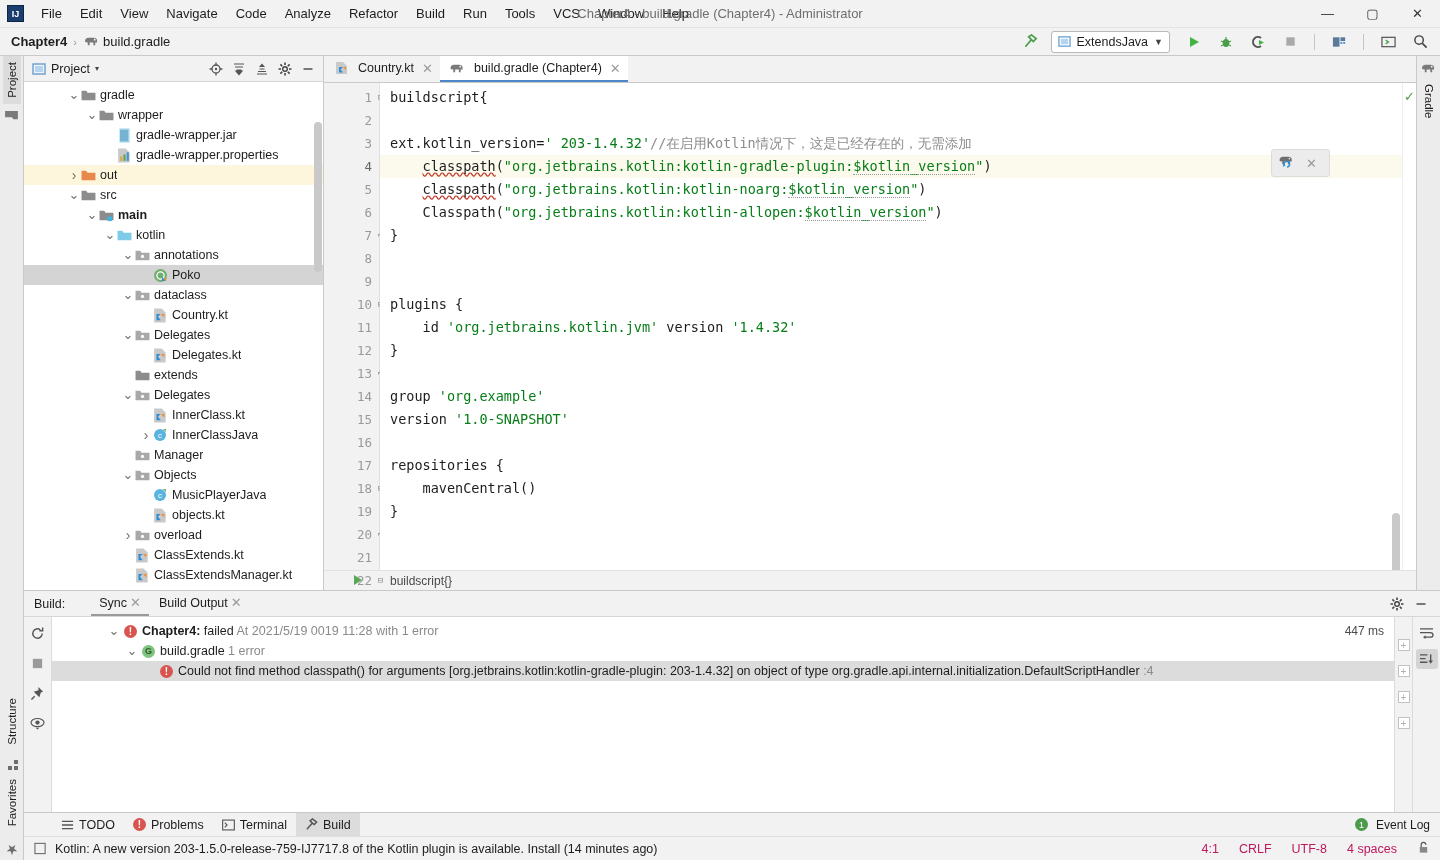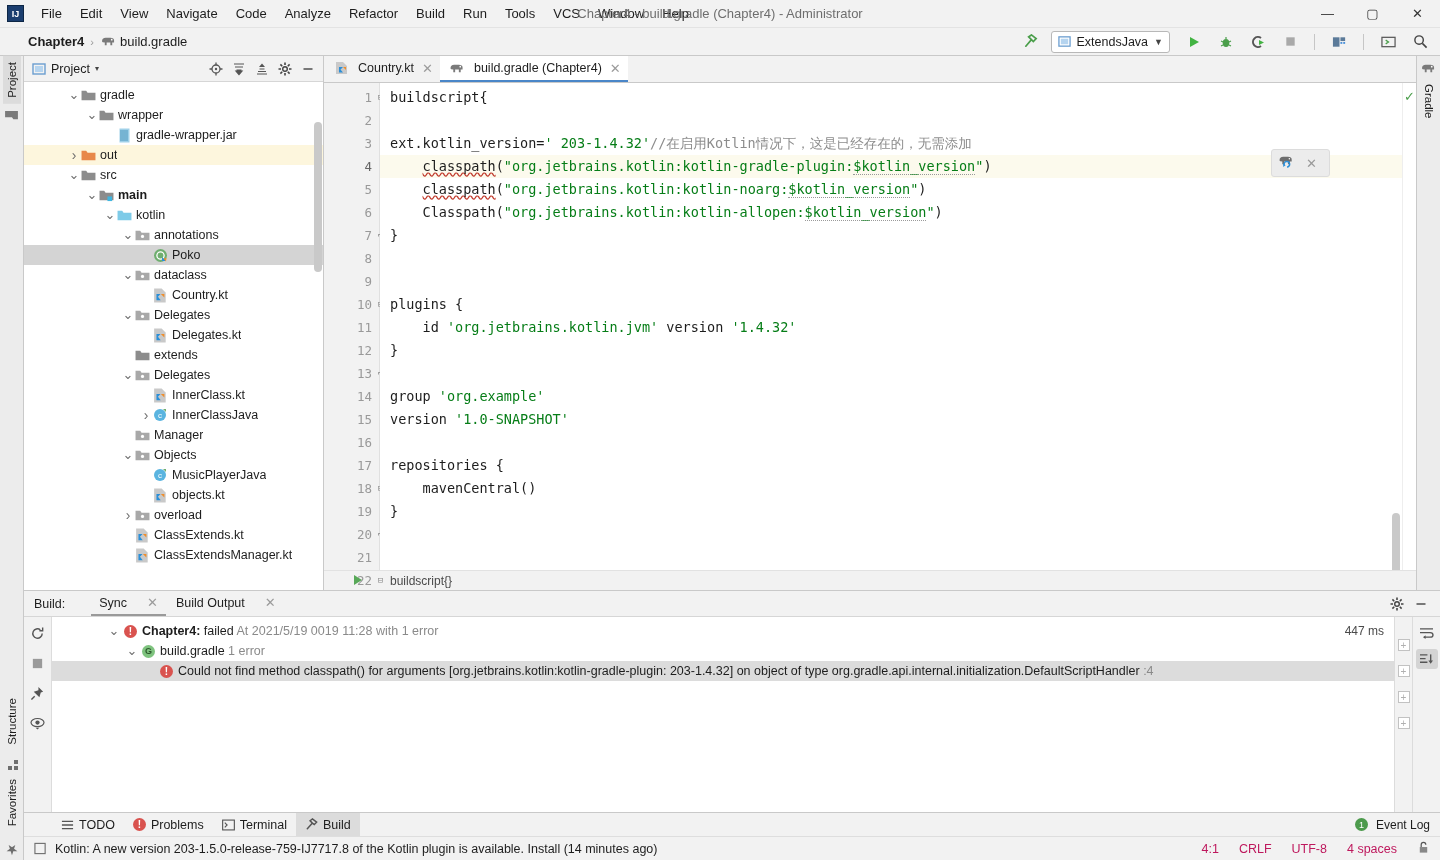--- a/index.html
+++ b/index.html
@@ -38,21 +38,21 @@
   .win-ctrls { margin-left: auto; display: flex; height: 28px; z-index: 2; }
   .win-btn {
     width: 45px; height: 28px; display: flex; align-items: center; justify-content: center;
     color: #333; font-size: 13px;
   }
 
   
   .navbar {
     height: 28px; display: flex; align-items: center;
     background: #f2f2f2; border-bottom: 1px solid #c9c9c9;
-    flex: 0 0 28px; padding-left: 28px;
+    flex: 0 0 28px; padding-left: 11px;
   }
   .crumb { font-size: 13px; color: #1d1d1d; display: flex; align-items: center; }
   .crumb.bold { font-weight: bold; }
   .crumb-sep { margin: 0 6px; color: #9a9a9a; font-size: 11px; }
   .nav-right { margin-left: auto; display: flex; align-items: center; gap: 8px; padding-right: 8px; }
   .tb-btn {
     width: 24px; height: 22px; display: flex; align-items: center; justify-content: center;
     border-radius: 3px;
   }
   .run-config {
@@ -183,21 +183,21 @@
   .buildpanel {
     height: 222px; flex: 0 0 222px; display: flex; flex-direction: column;
     background: #f2f2f2; border-top: 1px solid #c9c9c9;
   }
   .bp-header {
     height: 26px; flex: 0 0 26px; display: flex; align-items: center;
     padding-left: 10px; gap: 2px; border-bottom: 1px solid #d6d6d6;
   }
   .bp-label { font-size: 12.5px; margin-right: 24px; }
   .bp-tab {
-    height: 25px; display: flex; align-items: center; gap: 20px; padding: 0 8px;
+    height: 25px; display: flex; align-items: center; gap: 3px; padding: 0 8px;
     font-size: 12.5px; border-bottom: 2px solid transparent;
   }
   .bp-tab.active { border-bottom: 2px solid #9a9a9a; }
   .bp-tab .tclose { color: #9b9b9b; font-size: 13px; }
   .bp-hdr-right { margin-left: auto; display: flex; align-items: center; gap: 2px; padding-right: 8px; }
   .bp-body { flex: 1 1 auto; display: flex; min-height: 0; }
   .bp-toolcol {
     width: 28px; flex: 0 0 28px; background: #f2f2f2; border-right: 1px solid #dcdcdc;
     display: flex; flex-direction: column; align-items: center; padding-top: 6px; gap: 10px;
   }
@@ -456,20 +456,33 @@
                 <div style="width: 80px; flex: 0 0 auto;"></div>
                 <div class="arrow blank"></div>
                 <div class="nicon">
                   <svg width="13" height="15" viewBox="0 0 13 15" xmlns="http://www.w3.org/2000/svg">
                     <path d="M1.5 0.5 L11.5 0.5 L11.5 14.5 L1.5 14.5 Z" fill="#9fd0e8"></path>
                     <path d="M3 2 L3 13 M5 2 L5 13 M7 2 L7 13 M9 2 L9 13" stroke="#4d97bd" stroke-width="1"></path>
                   </svg>
                 </div>
                 <div class="nlabel">gradle-wrapper.jar</div>
               </div>
+              <div class="node">
+                <div style="width: 80px; flex: 0 0 auto;"></div>
+                <div class="arrow blank"></div>
+                <div class="nicon">
+                  <svg width="14" height="15" viewBox="0 0 13 14" xmlns="http://www.w3.org/2000/svg">
+                    <path d="M1 0.5 L8 0.5 L11.8 4.3 L11.8 13.5 L1 13.5 Z" fill="#c9c9c9"></path>
+                    <rect x="3" y="8" width="2" height="4" fill="#e8a33a"></rect>
+                    <rect x="6" y="6" width="2" height="6" fill="#5aa85a"></rect>
+                    <rect x="9" y="4" width="2" height="8" fill="#4a90d9"></rect>
+                  </svg>
+                </div>
+                <div class="nlabel">gradle-wrapper.properties</div>
+              </div>
               <div class="node hl">
                 <div style="width: 44px; flex: 0 0 auto;"></div>
                 <div class="arrow" style="font-size: 14px;">›</div>
                 <div class="nicon">
                   <svg width="15" height="13" viewBox="0 0 16 14" xmlns="http://www.w3.org/2000/svg">
                     <path d="M0.5 2 L5.5 2 L7 4 L15.5 4 L15.5 12 L0.5 12 Z" fill="#e8884a"></path>
                   </svg>
                 </div>
                 <div class="nlabel">out</div>
               </div>

